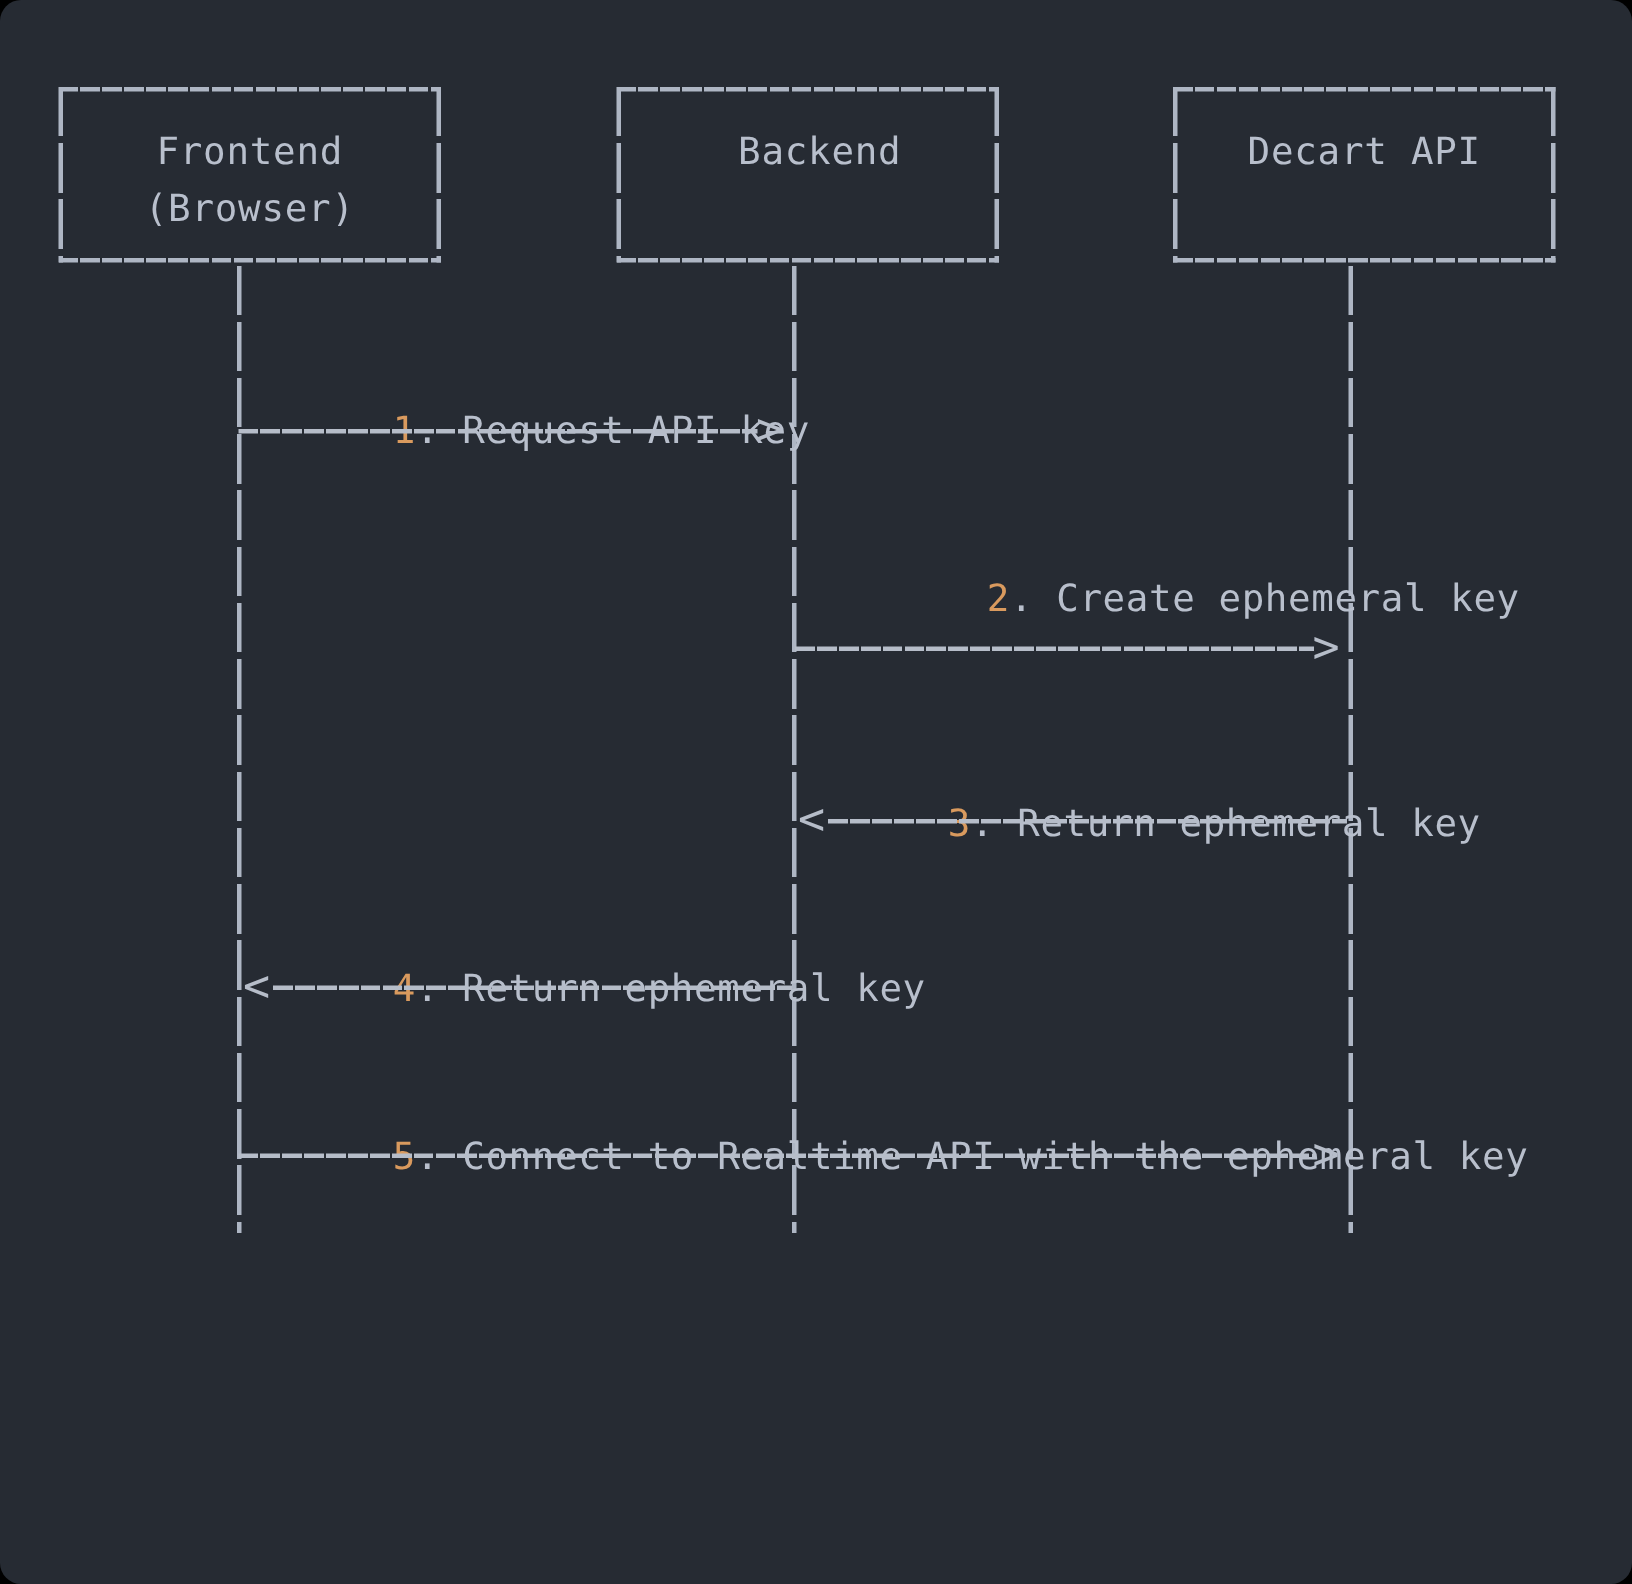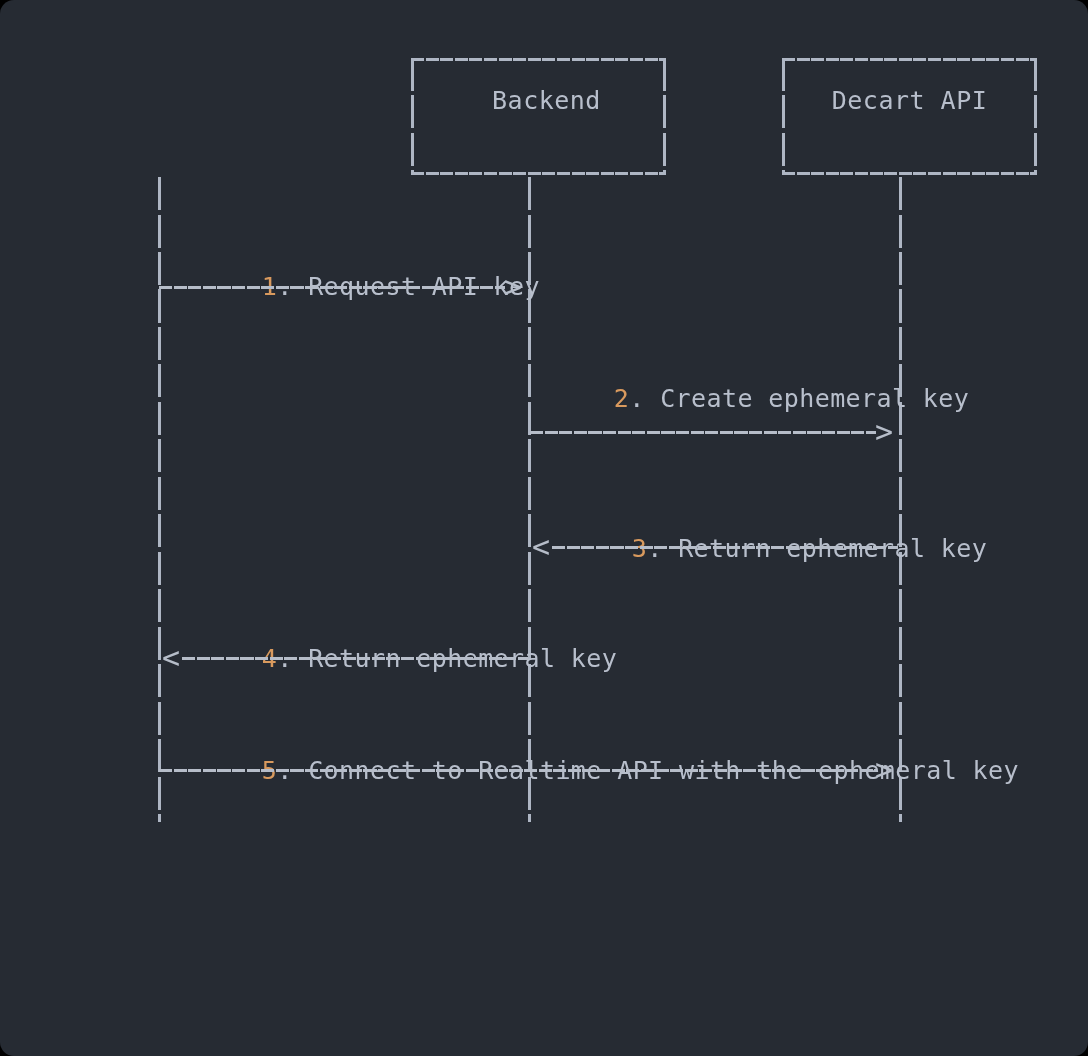--- a/index.html
+++ b/index.html
@@ -86,20 +86,28 @@
     letter-spacing: 0.4px;
     font-family: "DejaVu Sans Mono", "Liberation Mono", monospace;
   }
   .msg-text .num { color: #d99a5e; }
 </style>
 </head>
 <body>
 
 <div id="panel">
 
+  <div class="actor-box" style="left:39px; top:58px; width:255px; height:117px;">
+    <div class="hline" style="left:0px; top:0px; width:255px;"></div>
+    <div class="hline" style="left:0px; top:114px; width:255px;"></div>
+    <div class="vline" style="left:0px; top:0px; height:117px;"></div>
+    <div class="vline" style="left:252px; top:0px; height:117px;"></div>
+    <div class="actor-label" style="top:24px;">Frontend</div>
+    <div class="actor-label" style="top:62px;">(Browser)</div>
+  </div>
 
   <div class="actor-box" style="left:411px; top:58px; width:271px; height:117px;">
     <div class="hline" style="left:0px; top:0px; width:255px;"></div>
     <div class="hline" style="left:0px; top:114px; width:255px;"></div>
     <div class="vline" style="left:0px; top:0px; height:117px;"></div>
     <div class="vline" style="left:252px; top:0px; height:117px;"></div>
     <div class="actor-label" style="top:24px;">Backend</div>
   </div>
 
   <div class="actor-box" style="left:782px; top:58px; width:255px; height:117px;">
@@ -114,21 +122,21 @@
   <div class="vline" style="left:158px; top:177px; height:645px;"></div>
   <div class="vline" style="left:528px; top:177px; height:645px;"></div>
   <div class="vline" style="left:899px; top:177px; height:645px;"></div>
 
   <div class="msg-text" style="left:200px; top:230px;">
     <span class="num">1</span><span>. </span><span>Request API key</span>
   </div>
   <div class="arrowline" style="left:159px; top:286px; width:346px;"></div>
   <div class="arrowhead" style="left:504px; top:272px;">&gt;</div>
 
-  <div class="msg-text" style="left:552px; top:342px;text-align:right;">
+  <div class="msg-text" style="left:596px; top:342px;text-align:right;">
     <span class="num">2</span><span>. </span><span>Create ephemeral key</span>
   </div>
   <div class="arrowline" style="left:530px; top:431px; width:346px;"></div>
   <div class="arrowhead" style="left:875px; top:417px;">&gt;</div>
 
   <div class="msg-text" style="left:570px; top:492px;">
     <span class="num">3</span><span>. </span><span>Return ephemeral key</span>
   </div>
   <div class="arrowline" style="left:552px; top:546px; width:346px;"></div>
   <div class="arrowhead" style="left:532px; top:532px;">&lt;</div>

